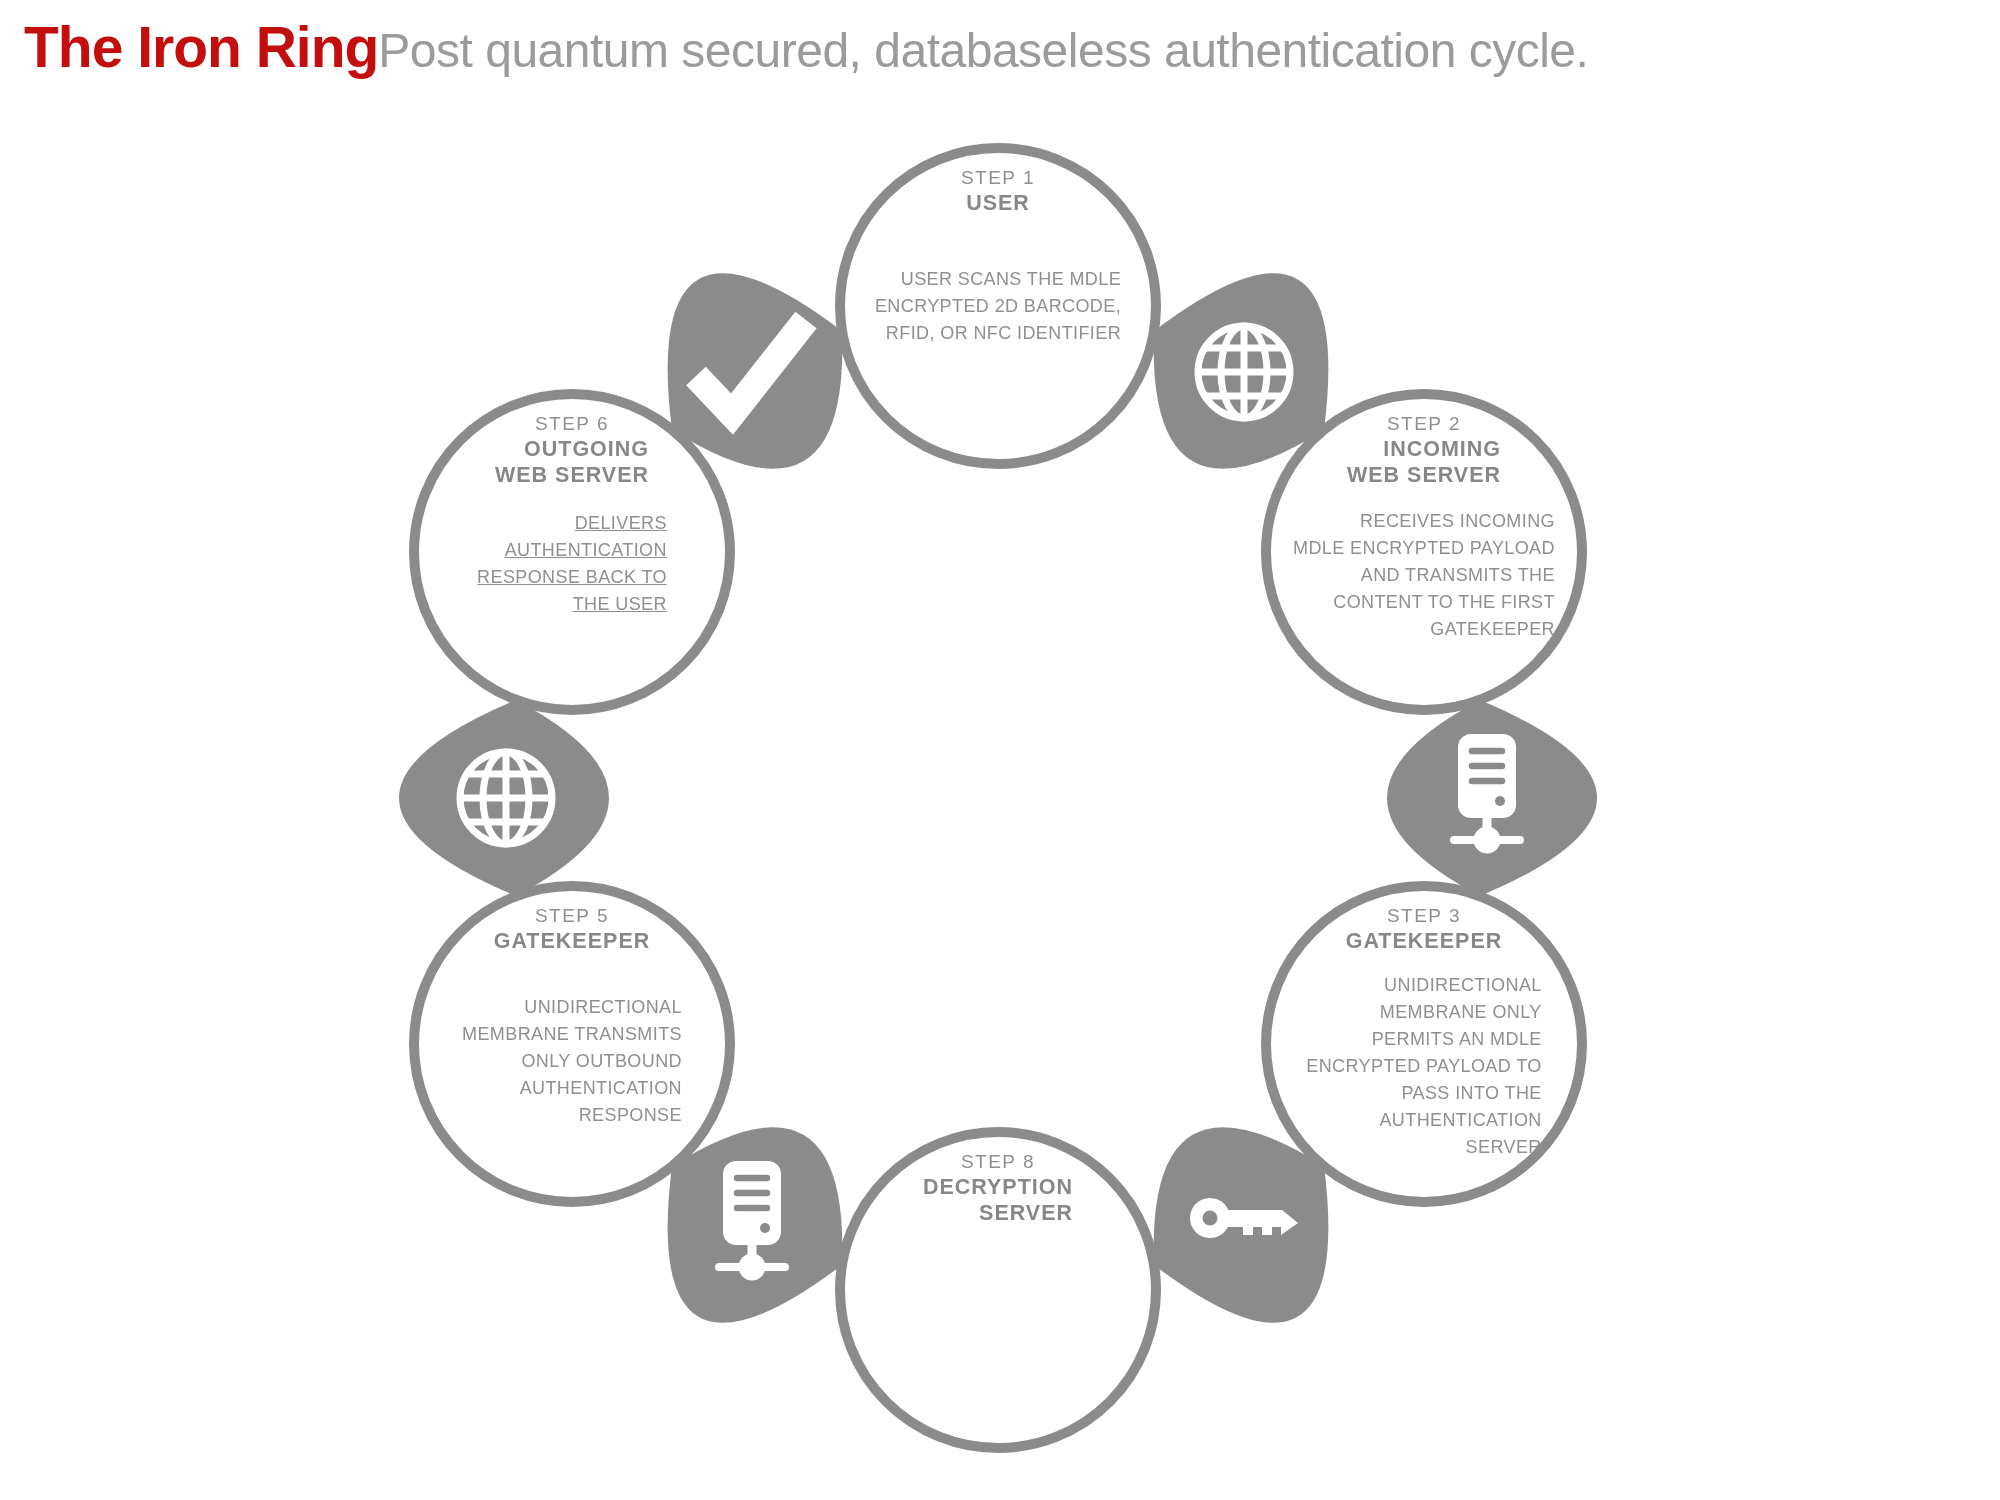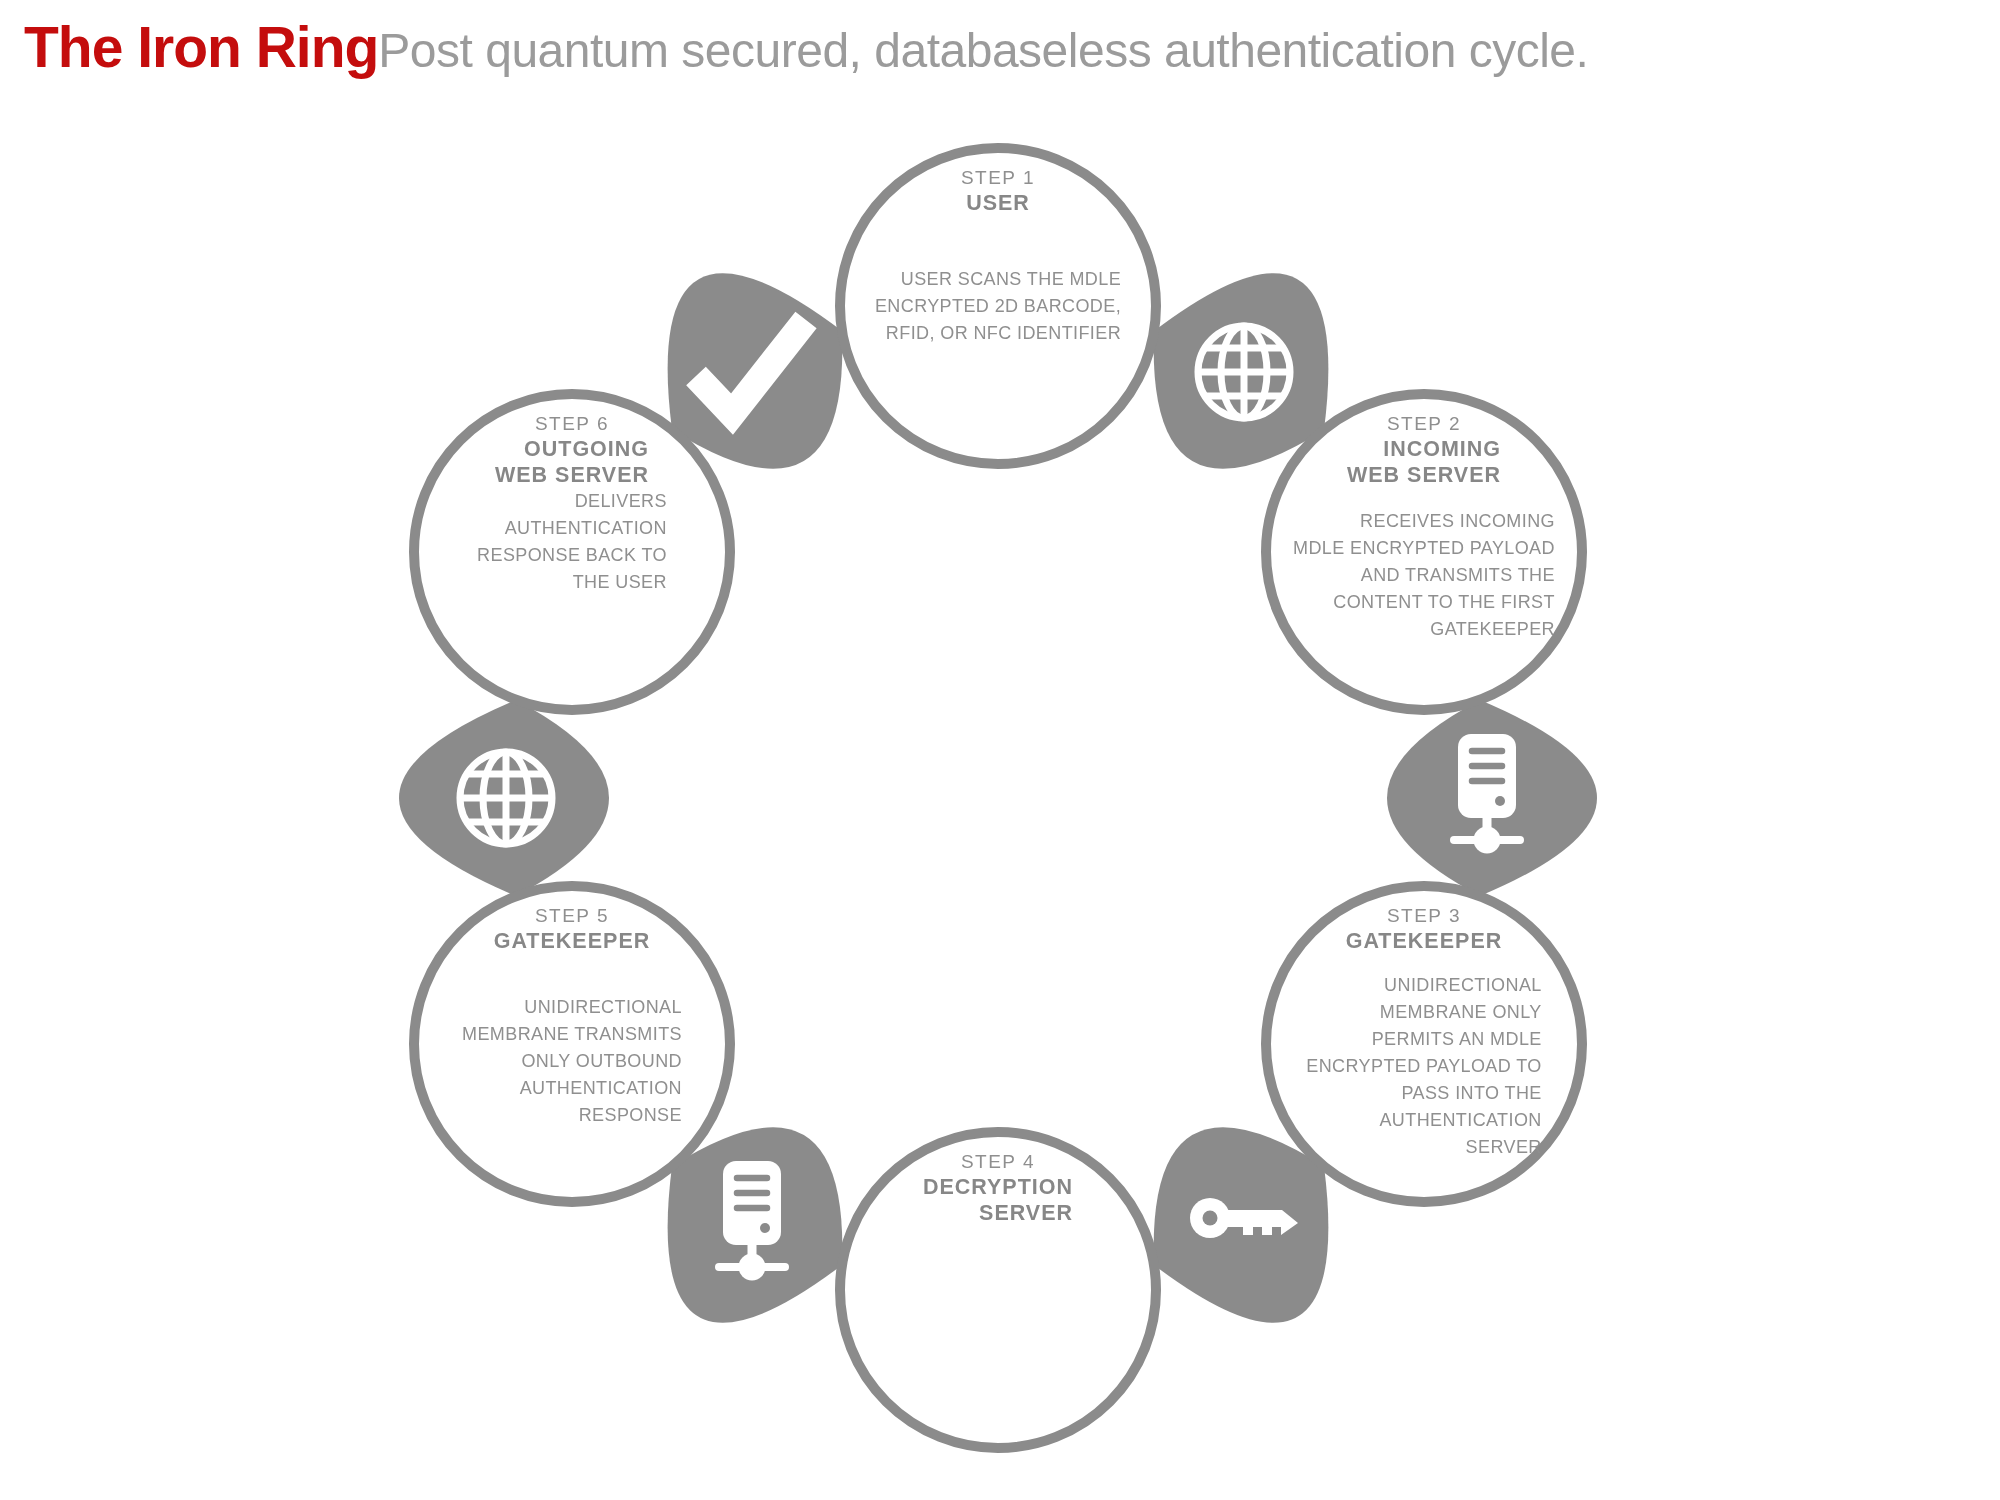--- a/index.html
+++ b/index.html
@@ -16,21 +16,21 @@
         display:flex;flex-direction:column;align-items:center;padding-top:18px;box-sizing:border-box;}
   .step-label{font-size:19px;color:#8f8f8f;letter-spacing:1.5px;line-height:24px;white-space:pre-line;}
   .step-name{font-size:21.5px;font-weight:bold;color:#878787;letter-spacing:1px;line-height:26px;white-space:pre-line;}
   .step-body{font-size:18px;color:#8f8f8f;letter-spacing:0.4px;line-height:27px;white-space:pre-line;}
 
   .s1{left:848px;top:148px;}  .s1 .step-body{margin-top:50px;}
   .s2{left:1274px;top:394px;} .s2 .step-body{margin-top:20px;}
   .s3{left:1274px;top:886px;} .s3 .step-body{margin-top:18px;}
   .s4{left:848px;top:1132px;} .s4 .step-body{margin-top:30px;}
   .s5{left:422px;top:886px;}  .s5 .step-body{margin-top:40px;}
-  .s6{left:422px;top:394px;}  .s6 .step-body{}
+  .s6{left:422px;top:394px;}  .s6 .step-body{margin-top:22px;text-decoration:underline;}
 </style>
 </head>
 <body>
 
 <div class="header">
   <span class="title">The Iron Ring</span>
   <span class="subtitle">Post quantum secured, databaseless authentication cycle.</span>
 </div>
 
 <svg class="ring-svg" width="2000" height="1500" viewBox="0 0 2000 1500">
@@ -133,21 +133,21 @@
   <div class="step-body">UNIDIRECTIONAL
 MEMBRANE ONLY
 PERMITS AN MDLE
 ENCRYPTED PAYLOAD TO
 PASS INTO THE
 AUTHENTICATION
 SERVER</div>
 </div>
 
 <div class="step s4">
-  <div class="step-label">STEP 4</div>
+  <div class="step-label">STEP 8</div>
   <div class="step-name">DECRYPTION
 SERVER</div>
 </div>
 
 <div class="step s5">
   <div class="step-label">STEP 5</div>
   <div class="step-name">GATEKEEPER</div>
   <div class="step-body">UNIDIRECTIONAL
 MEMBRANE TRANSMITS
 ONLY OUTBOUND

